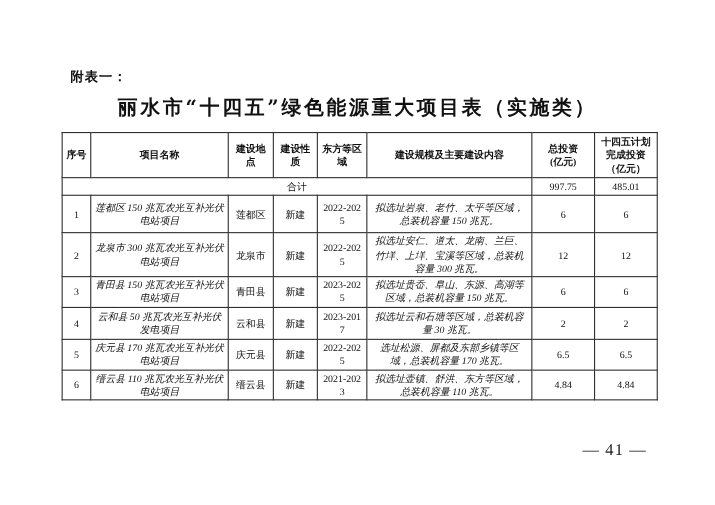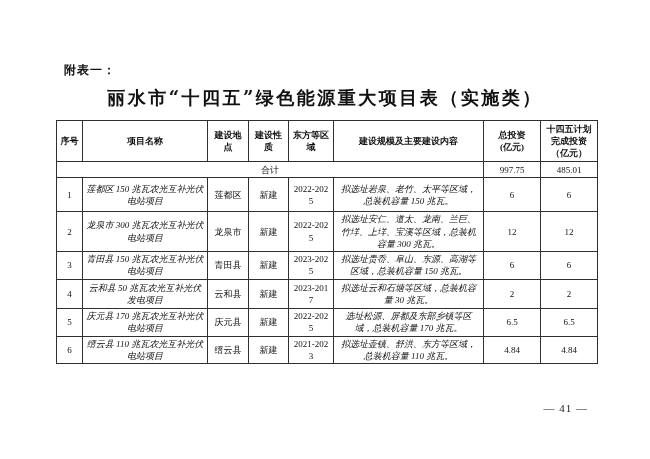--- a/index.html
+++ b/index.html
@@ -36,21 +36,21 @@
   tr.secrow { height:16px; }
   tr.r1 { height:34px; }
   tr.r2 { height:38px; }
   tr.r3 { height:28px; }
   tr.r4 { height:29px; }
   tr.r5 { height:28px; }
   tr.r6 { height:27px; }
   .pagenum {
     position:absolute; left:0; top:402px; width:650px;
     text-align:right; padding-right:62px; box-sizing:border-box;
-    font-size:11px; color:#222; letter-spacing:1px;
+    font-size:15px; color:#222; letter-spacing:1px;
   }
 </style>
 </head>
 <body>
 
 <div class="annex">附表一：</div>
 <div class="doc-title">丽水市“十四五”绿色能源重大项目表（实施类）</div>
 
 <table class="projects">
   <colgroup>

